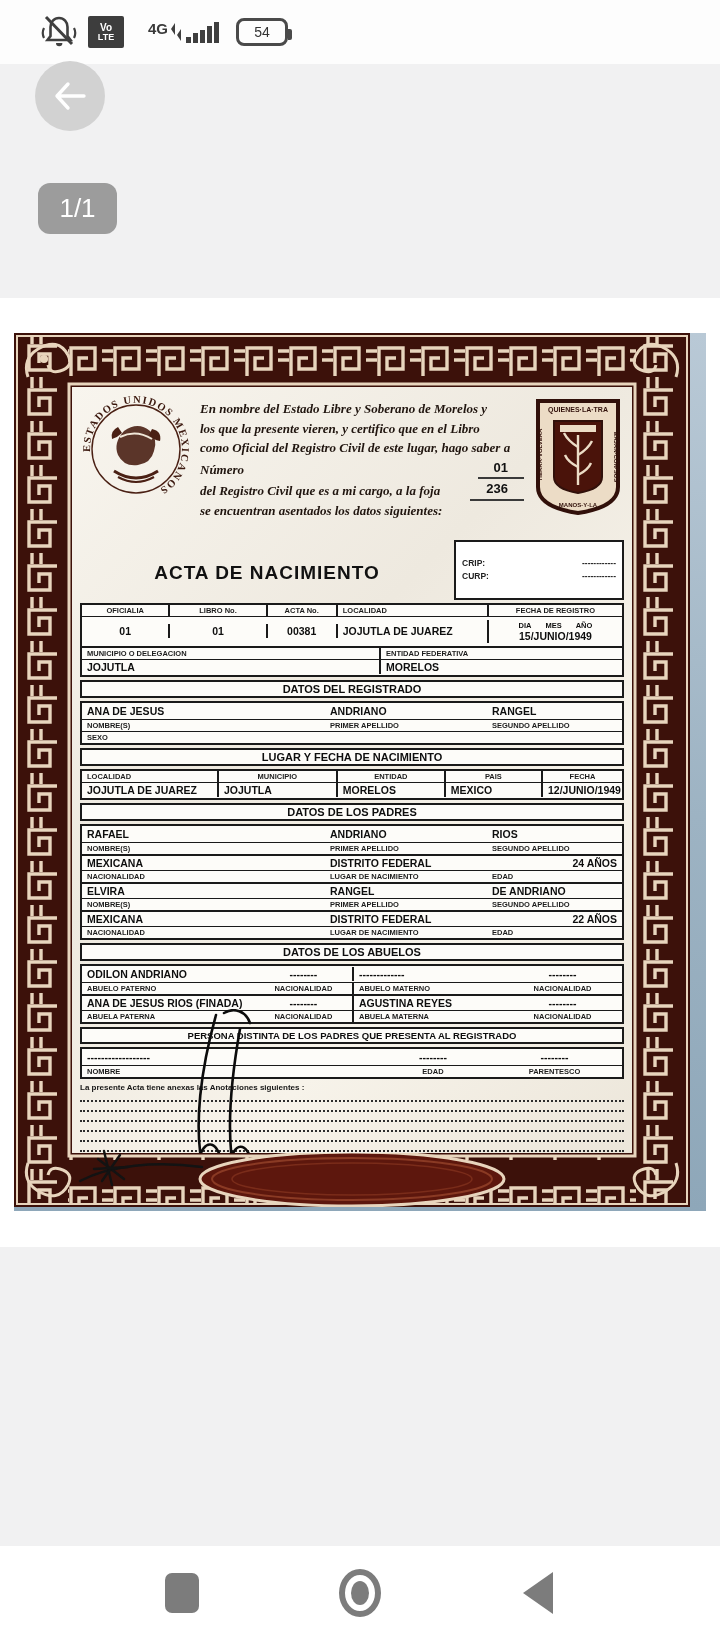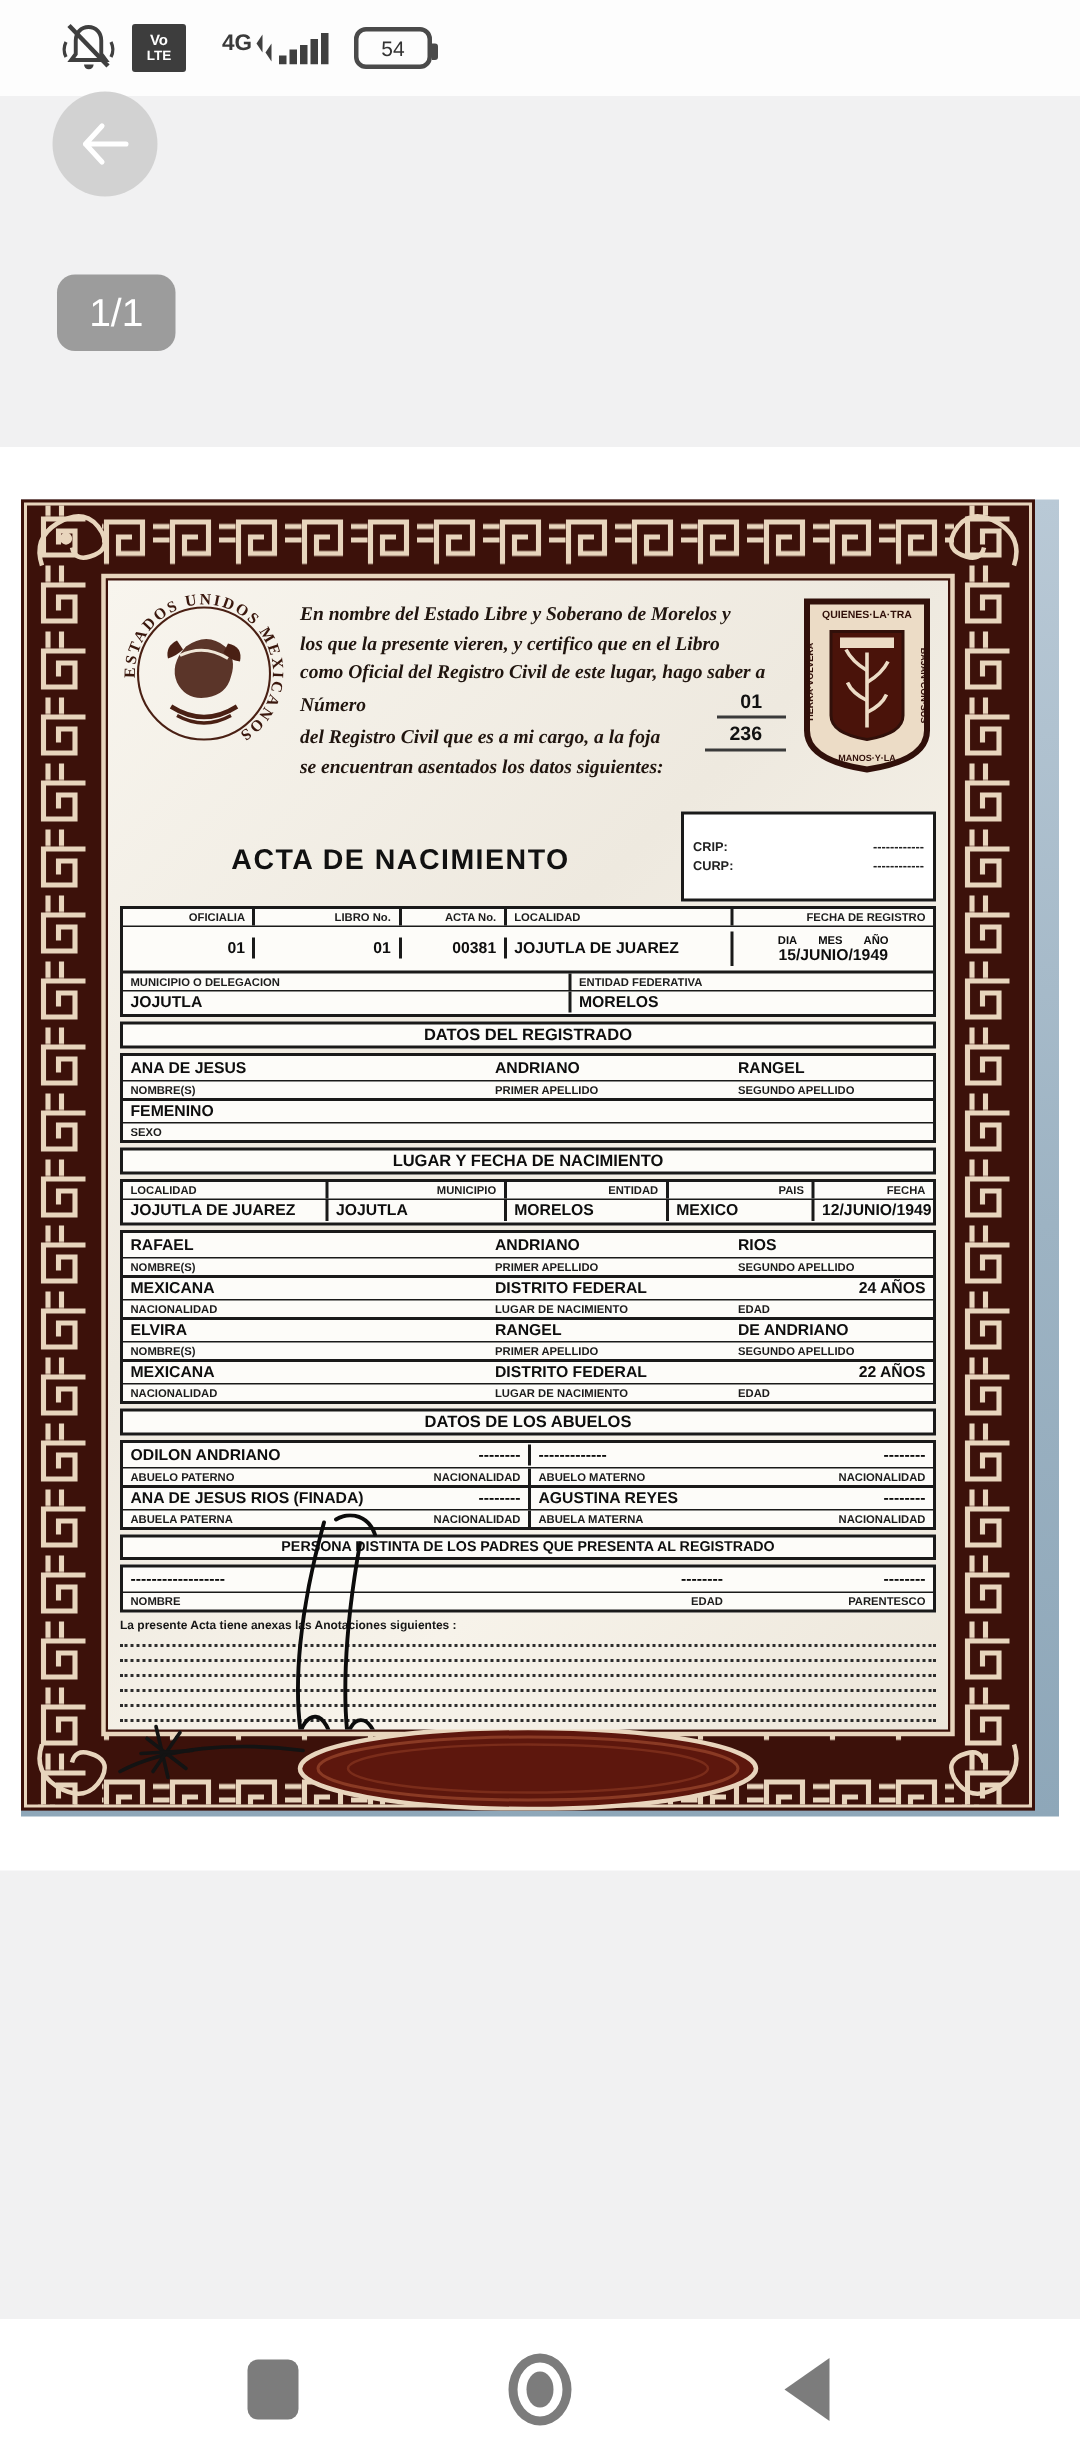--- a/index.html
+++ b/index.html
@@ -49,21 +49,21 @@
 
   
   .box { border:2px solid #1a1a1a; background:#fdfcf9; margin-top:3px; }
   .row { display:flex; }
   .vrow { font-weight:bold; font-size:10.5px; color:#0e0e0e; min-height:16px; align-items:center; }
   .lrow { font-size:7.5px; font-weight:bold; color:#1c1c1c; min-height:11px; align-items:center; }
   .cell { padding:1px 5px; }
   .bl { border-left:2px solid #1a1a1a; }
   .bt { border-top:2px solid #1a1a1a; }
   .btn1 { border-top:1.5px solid #1a1a1a; }
-  .ctr { text-align:right; justify-content:center; }
+  .ctr { text-align:center; justify-content:center; }
   .section { margin-top:3px; border:2px solid #1a1a1a; background:#fdfcf9; text-align:center; font-weight:bold; font-size:11px; color:#0e0e0e; padding:1px 0; }
   .dmy { display:flex; gap:14px; justify-content:center; font-size:7.5px; font-weight:bold; }
   .fecha-val { text-align:center; font-size:10.5px; font-weight:bold; }
 
   
   .w16{width:16%}.w18{width:18%}.w13{width:13%}.w28{width:28%}.w25{width:25%}
   .w55{width:55%}.w45{width:45%}
   .w45b{width:45%}.w30{width:30%}.w25b{width:25%}
   .n25{width:25%}.n22{width:22%}.n20{width:20%}.n18{width:18%}.n15{width:15%}
   .a32{width:32%}.a18{width:18%}.a28{width:28%}.a22{width:22%}
@@ -280,23 +280,20 @@
             <div class="row vrow">
               <div class="cell w45b">ANA DE JESUS</div>
               <div class="cell w30">ANDRIANO</div>
               <div class="cell w25b">RANGEL</div>
             </div>
             <div class="row lrow btn1">
               <div class="cell w45b">NOMBRE(S)</div>
               <div class="cell w30">PRIMER APELLIDO</div>
               <div class="cell w25b">SEGUNDO APELLIDO</div>
             </div>
-            <div class="row vrow bt">
-              <div class="cell">FEMENINO</div>
-            </div>
             <div class="row lrow btn1">
               <div class="cell">SEXO</div>
             </div>
           </div>
 
           <div class="section">LUGAR Y FECHA DE NACIMIENTO</div>
           <div class="box">
             <div class="row lrow">
               <div class="cell n25">LOCALIDAD</div>
               <div class="cell n22 ctr bl">MUNICIPIO</div>
@@ -306,20 +303,21 @@
             </div>
             <div class="row vrow btn1">
               <div class="cell n25">JOJUTLA DE JUAREZ</div>
               <div class="cell n22 bl">JOJUTLA</div>
               <div class="cell n20 bl">MORELOS</div>
               <div class="cell n18 bl">MEXICO</div>
               <div class="cell n15 ctr bl">12/JUNIO/1949</div>
             </div>
           </div>
 
+          <div class="section">DATOS DE LOS PADRES</div>
           <div class="box">
             <div class="row vrow">
               <div class="cell w45b">RAFAEL</div>
               <div class="cell w30">ANDRIANO</div>
               <div class="cell w25b">RIOS</div>
             </div>
             <div class="row lrow btn1">
               <div class="cell w45b">NOMBRE(S)</div>
               <div class="cell w30">PRIMER APELLIDO</div>
               <div class="cell w25b">SEGUNDO APELLIDO</div>

